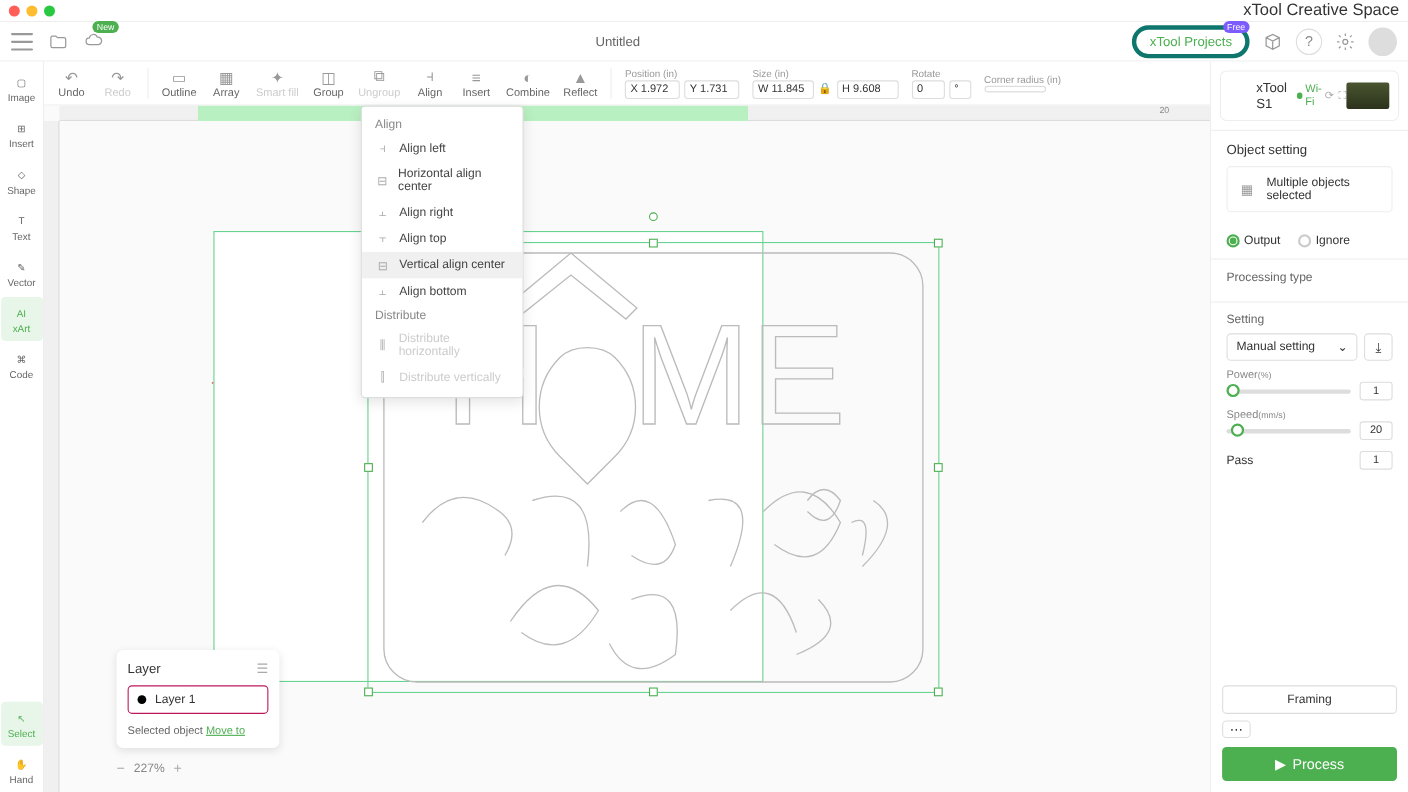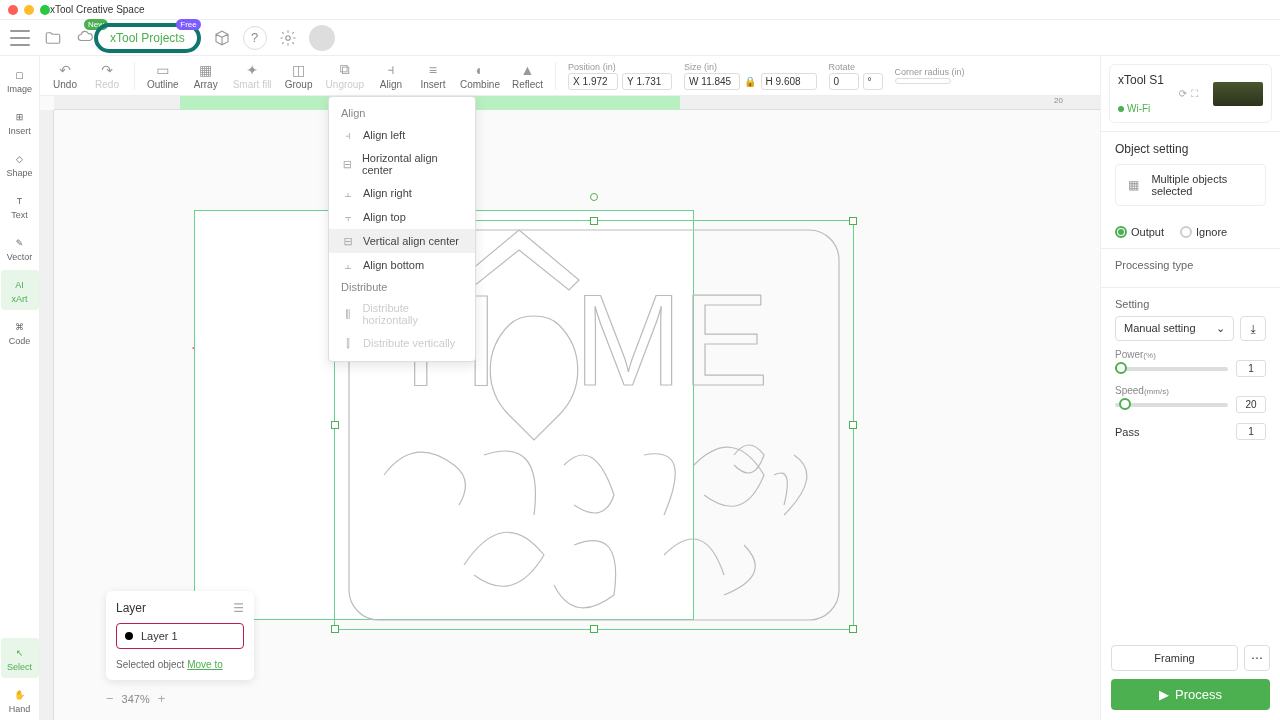--- a/index.html
+++ b/index.html
@@ -3,21 +3,21 @@
 <meta charset="utf-8">
 <style>
 * { margin:0; padding:0; box-sizing:border-box; font-family:-apple-system,BlinkMacSystemFont,"Segoe UI",sans-serif; }
 body { width:1280px; height:720px; background:#f5f5f5; overflow:hidden; font-size:12px; color:#333; }
 
 
 .titlebar { height:20px; background:#fff; display:flex; align-items:center; padding:0 8px; border-bottom:1px solid #eee; }
 .dots { display:flex; gap:6px; }
 .dot { width:10px; height:10px; border-radius:50%; }
 .dot.r{background:#ff5f57}.dot.y{background:#febc2e}.dot.g{background:#28c840}
-.titlebar .title { flex:1; text-align:left; font-size:10px; color:#333; }
+.titlebar .title { flex:1; text-align:right; font-size:15px; color:#333; }
 
 
 .filebar { height:36px; background:#fff; display:flex; align-items:center; padding:0 10px; border-bottom:1px solid #eee; position:relative; }
 .filebar-left { display:flex; gap:14px; align-items:center; }
 .hamb { width:20px; height:16px; display:flex; flex-direction:column; justify-content:space-between; }
 .hamb span { height:2px; background:#999; border-radius:1px; }
 .badge-new { position:relative; }
 .badge-new::after { content:"New"; position:absolute; top:-8px; right:-14px; font-size:8px; background:#4caf50; color:#fff; padding:1px 4px; border-radius:6px; }
 .filebar .doc { flex:1; text-align:center; font-size:12px; color:#666; }
 .filebar-right { display:flex; gap:12px; align-items:center; }
@@ -79,21 +79,21 @@
 .layer-moveto { font-size:10px; color:#666; }
 .layer-moveto a { color:#4caf50; text-decoration:underline; }
 
 
 .zoom { position:absolute; left:66px; bottom:14px; display:flex; align-items:center; gap:8px; font-size:11px; color:#888; }
 .zoom span.btn { color:#aaa; font-size:13px; cursor:pointer; }
 
 
 .rightbar { position:absolute; right:0; top:56px; bottom:0; width:180px; background:#fff; border-left:1px solid #eee; display:flex; flex-direction:column; }
 .device-card { margin:8px; border:1px solid #eee; border-radius:6px; padding:8px; display:flex; justify-content:space-between; align-items:center; }
-.device-info { display:flex; flex-direction:column; gap:16px; }
+.device-info { display:flex; flex-direction:row; gap:1px;margin-left:24px; }
 .device-name { font-size:12px; font-weight:500; }
 .device-conn { font-size:10px; color:#4caf50; display:flex; align-items:center; gap:3px; }
 .device-img { width:50px; height:24px; background:linear-gradient(#4a5530,#2c331c); border-radius:2px; }
 
 .section { padding:10px 14px; border-top:1px solid #eee; }
 .sec-head { font-size:12px; font-weight:500; margin-bottom:8px; }
 .multi-card { border:1px solid #eee; border-radius:4px; padding:8px; display:flex; gap:8px; align-items:center; margin-bottom:10px; }
 .multi-ico { width:22px; height:22px; display:flex; align-items:center; justify-content:center; color:#999; }
 .radio-row { display:flex; gap:16px; font-size:11px;margin-top:20px; }
 .radio { display:flex; align-items:center; gap:4px; }
@@ -109,21 +109,21 @@
 .slider-row { margin-top:8px; }
 .slider-label { font-size:10px; color:#888; }
 .slider { display:flex; align-items:center; gap:8px; }
 .slider-track { flex:1; height:4px; background:#ddd; border-radius:2px; position:relative; }
 .slider-thumb { width:12px; height:12px; border:2px solid #4caf50; background:#fff; border-radius:50%; position:absolute; top:-5px; }
 .slider-val { border:1px solid #ddd; border-radius:3px; width:30px; text-align:center; font-size:10px; padding:2px; }
 
 .pass-row { display:flex; justify-content:space-between; align-items:center; margin-top:10px; font-size:11px; }
 
 .bottom-btns { margin-top:auto; padding:10px; display:flex; flex-direction:column; gap:8px; }
-.framing-row { display:flex; gap:6px; }
+.framing-row { display:flex; gap:6px;flex-direction:column; }
 .framing-btn { flex:1; border:1px solid #ddd; border-radius:4px; padding:6px; text-align:center; font-size:11px; }
 .dots-btn { border:1px solid #ddd; border-radius:4px; width:26px; display:flex; align-items:center; justify-content:center; }
 .process-btn { background:#4caf50; color:#fff; border-radius:4px; padding:8px; text-align:center; font-size:13px; font-weight:500; display:flex; align-items:center; justify-content:center; gap:6px; }
 
 .ico-small { width:18px; height:18px; stroke:#999; fill:none; stroke-width:1.5; }
 </style>
 </head>
 <body>
 
 <div class="titlebar">
@@ -142,20 +142,21 @@
         <span></span>
         <span></span>
       </div>
     <svg class="ico-small" viewBox="0 0 24 24">
         <path d="M3 7a2 2 0 012-2h4l2 2h8a2 2 0 012 2v8a2 2 0 01-2 2H5a2 2 0 01-2-2V7z"></path>
       </svg>
     <div class="badge-new"><svg class="ico-small" viewBox="0 0 24 24">
           <path d="M7 18a4 4 0 010-8 5 5 0 019.6-1A4 4 0 0118 18H7z"></path>
         </svg></div>
   </div>
+  <div class="doc">Untitled</div>
   <div class="filebar-right">
     <div class="xt-projects">xTool Projects</div>
     <svg class="ico-small" viewBox="0 0 24 24">
         <path d="M4 7l8-4 8 4v10l-8 4-8-4V7z M4 7l8 4 8-4 M12 11v10"></path>
       </svg>
     <div class="circle-btn">?</div>
     <svg class="ico-small" viewBox="0 0 24 24">
         <circle cx="12" cy="12" r="3"></circle>
         <path d="M12 2v3M12 19v3M4.2 4.2l2.1 2.1M17.7 17.7l2.1 2.1M2 12h3M19 12h3M4.2 19.8l2.1-2.1M17.7 6.3l2.1-2.1"></path>
       </svg>
@@ -326,21 +327,21 @@
       <span>Layer 1</span>
     </div>
     <div class="layer-moveto">
       <span>Selected object</span>
       <a>Move to</a>
     </div>
   </div>
 
   <div class="zoom">
     <span class="btn">−</span>
-    <span>347%</span>
+    <span>227%</span>
     <span class="btn">+</span>
   </div>
 </div>
 
 <div class="dropdown">
   <div class="dd-header">Align</div>
   <div class="dd-item">
       <span class="dd-ico">⫞</span>
       <span>Align left</span>
     </div>

